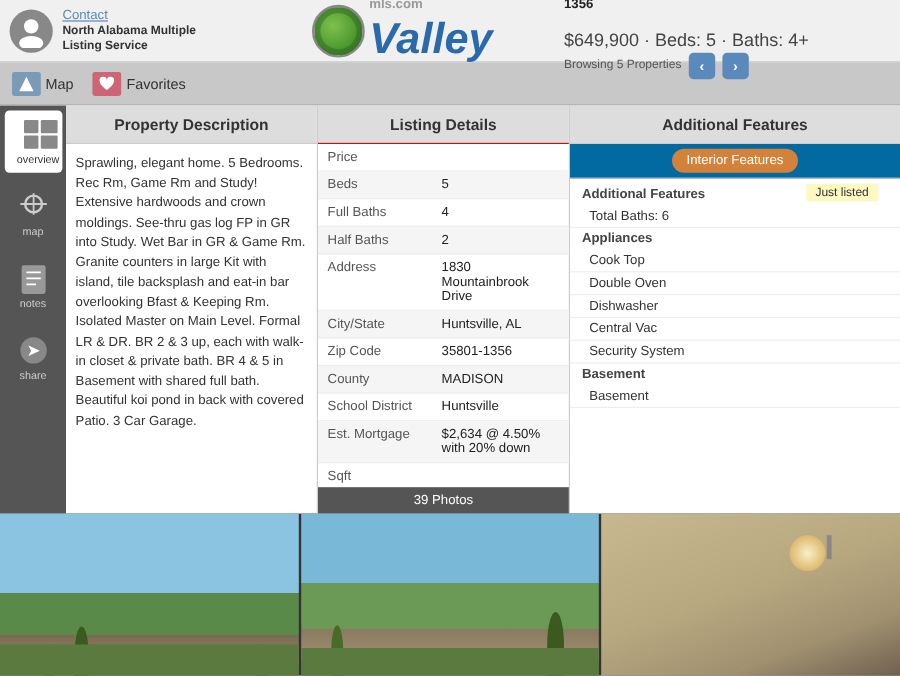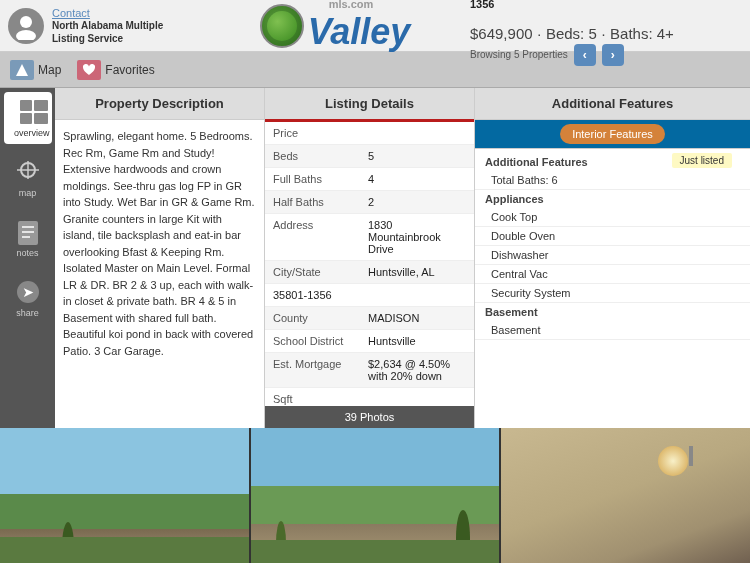--- a/index.html
+++ b/index.html
@@ -41,21 +41,21 @@
     
     #content { flex: 1; display: flex; }
 
     
     #prop-desc { width: 210px; border-right: 1px solid #ccc; display: flex; flex-direction: column; }
     #prop-desc-header { background: #ddd; text-align: center; padding: 8px; font-size: 13px; font-weight: bold; color: #333; border-bottom: 1px solid #ccc; }
     #prop-desc-body { padding: 8px; font-size: 11px; line-height: 1.5; color: #333; overflow: hidden; }
 
     
     #listing-details { width: 210px; border-right: 1px solid #ccc; display: flex; flex-direction: column; }
-    #listing-header { background: #ddd; text-align: center; padding: 8px; font-size: 13px; font-weight: bold; color: #333; border-bottom: 3px solid #b91c1c; }
+    #listing-header { background: #ddd; text-align: center; padding: 8px; font-size: 13px; font-weight: bold; color: #333; border-bottom: 1px solid #b91c1c; }
     #listing-table { flex: 1; overflow: hidden; }
     .listing-row { display: flex; border-bottom: 1px solid #eee; }
     .listing-row:nth-child(even) { background: #f5f5f5; }
     .listing-label { width: 95px; padding: 5px 8px; color: #555; font-size: 11px; font-weight: 500; }
     .listing-value { flex: 1; padding: 5px 8px; color: #222; font-size: 11px; }
     #photos-bar { background: #555; color: white; text-align: center; padding: 5px; font-size: 11px; cursor: pointer; }
 
     
     #add-features { flex: 1; display: flex; flex-direction: column; }
     #add-features-header { background: #ddd; text-align: center; padding: 8px; font-size: 13px; font-weight: bold; color: #333; border-bottom: 1px solid #ccc; }
@@ -89,21 +89,21 @@
       <div style="font-size:11px;color:#5a8abc;cursor:pointer;text-decoration:underline;">Contact</div>
       <div style="font-size:10px;font-weight:bold;color:#333;line-height:1.3;max-width:130px;">North Alabama Multiple Listing Service</div>
     </div>
   </div>
   <div id="header-center">
     <div id="logo">
       <div id="logo-globe">
         <div id="logo-globe-inner"></div>
       </div>
       <div style="display:flex;flex-direction:column;align-items:flex-start;">
-        <div style="display:flex;align-items:flex-end;gap:2px;margin-left:21px;">
+        <div style="display:flex;align-items:flex-end;gap:2px;">
           <span id="logo-mls" style="font-size:11px;color:#999;font-weight:bold;position:relative;top:-4px;">mls.com</span>
         </div>
         <span id="logo-text" style="font-size:36px;font-weight:bold;color:#2a6aaa;font-style:italic;line-height:1;">Valley</span>
       </div>
     </div>
   </div>
   <div id="header-right">
     <div style="font-size:11px;font-weight:bold;color:#222;">1830 Mountainbrook Drive, Huntsville, AL, 35801-1356</div>
     <div style="font-size:15px;color:#444;margin-top:15px;">$649,900 · Beds: 5 · Baths: 4+</div>
     <div id="browse-row">
@@ -206,20 +206,21 @@
           </div>
           <div class="listing-row">
             <div class="listing-label">Address</div>
             <div class="listing-value">1830 Mountainbrook Drive</div>
           </div>
           <div class="listing-row">
             <div class="listing-label">City/State</div>
             <div class="listing-value">Huntsville, AL</div>
           </div>
           <div class="listing-row">
+            <div class="listing-label">Zip Code</div>
             <div class="listing-value">35801-1356</div>
           </div>
           <div class="listing-row">
             <div class="listing-label">County</div>
             <div class="listing-value">MADISON</div>
           </div>
           <div class="listing-row">
             <div class="listing-label">School District</div>
             <div class="listing-value">Huntsville</div>
           </div>

